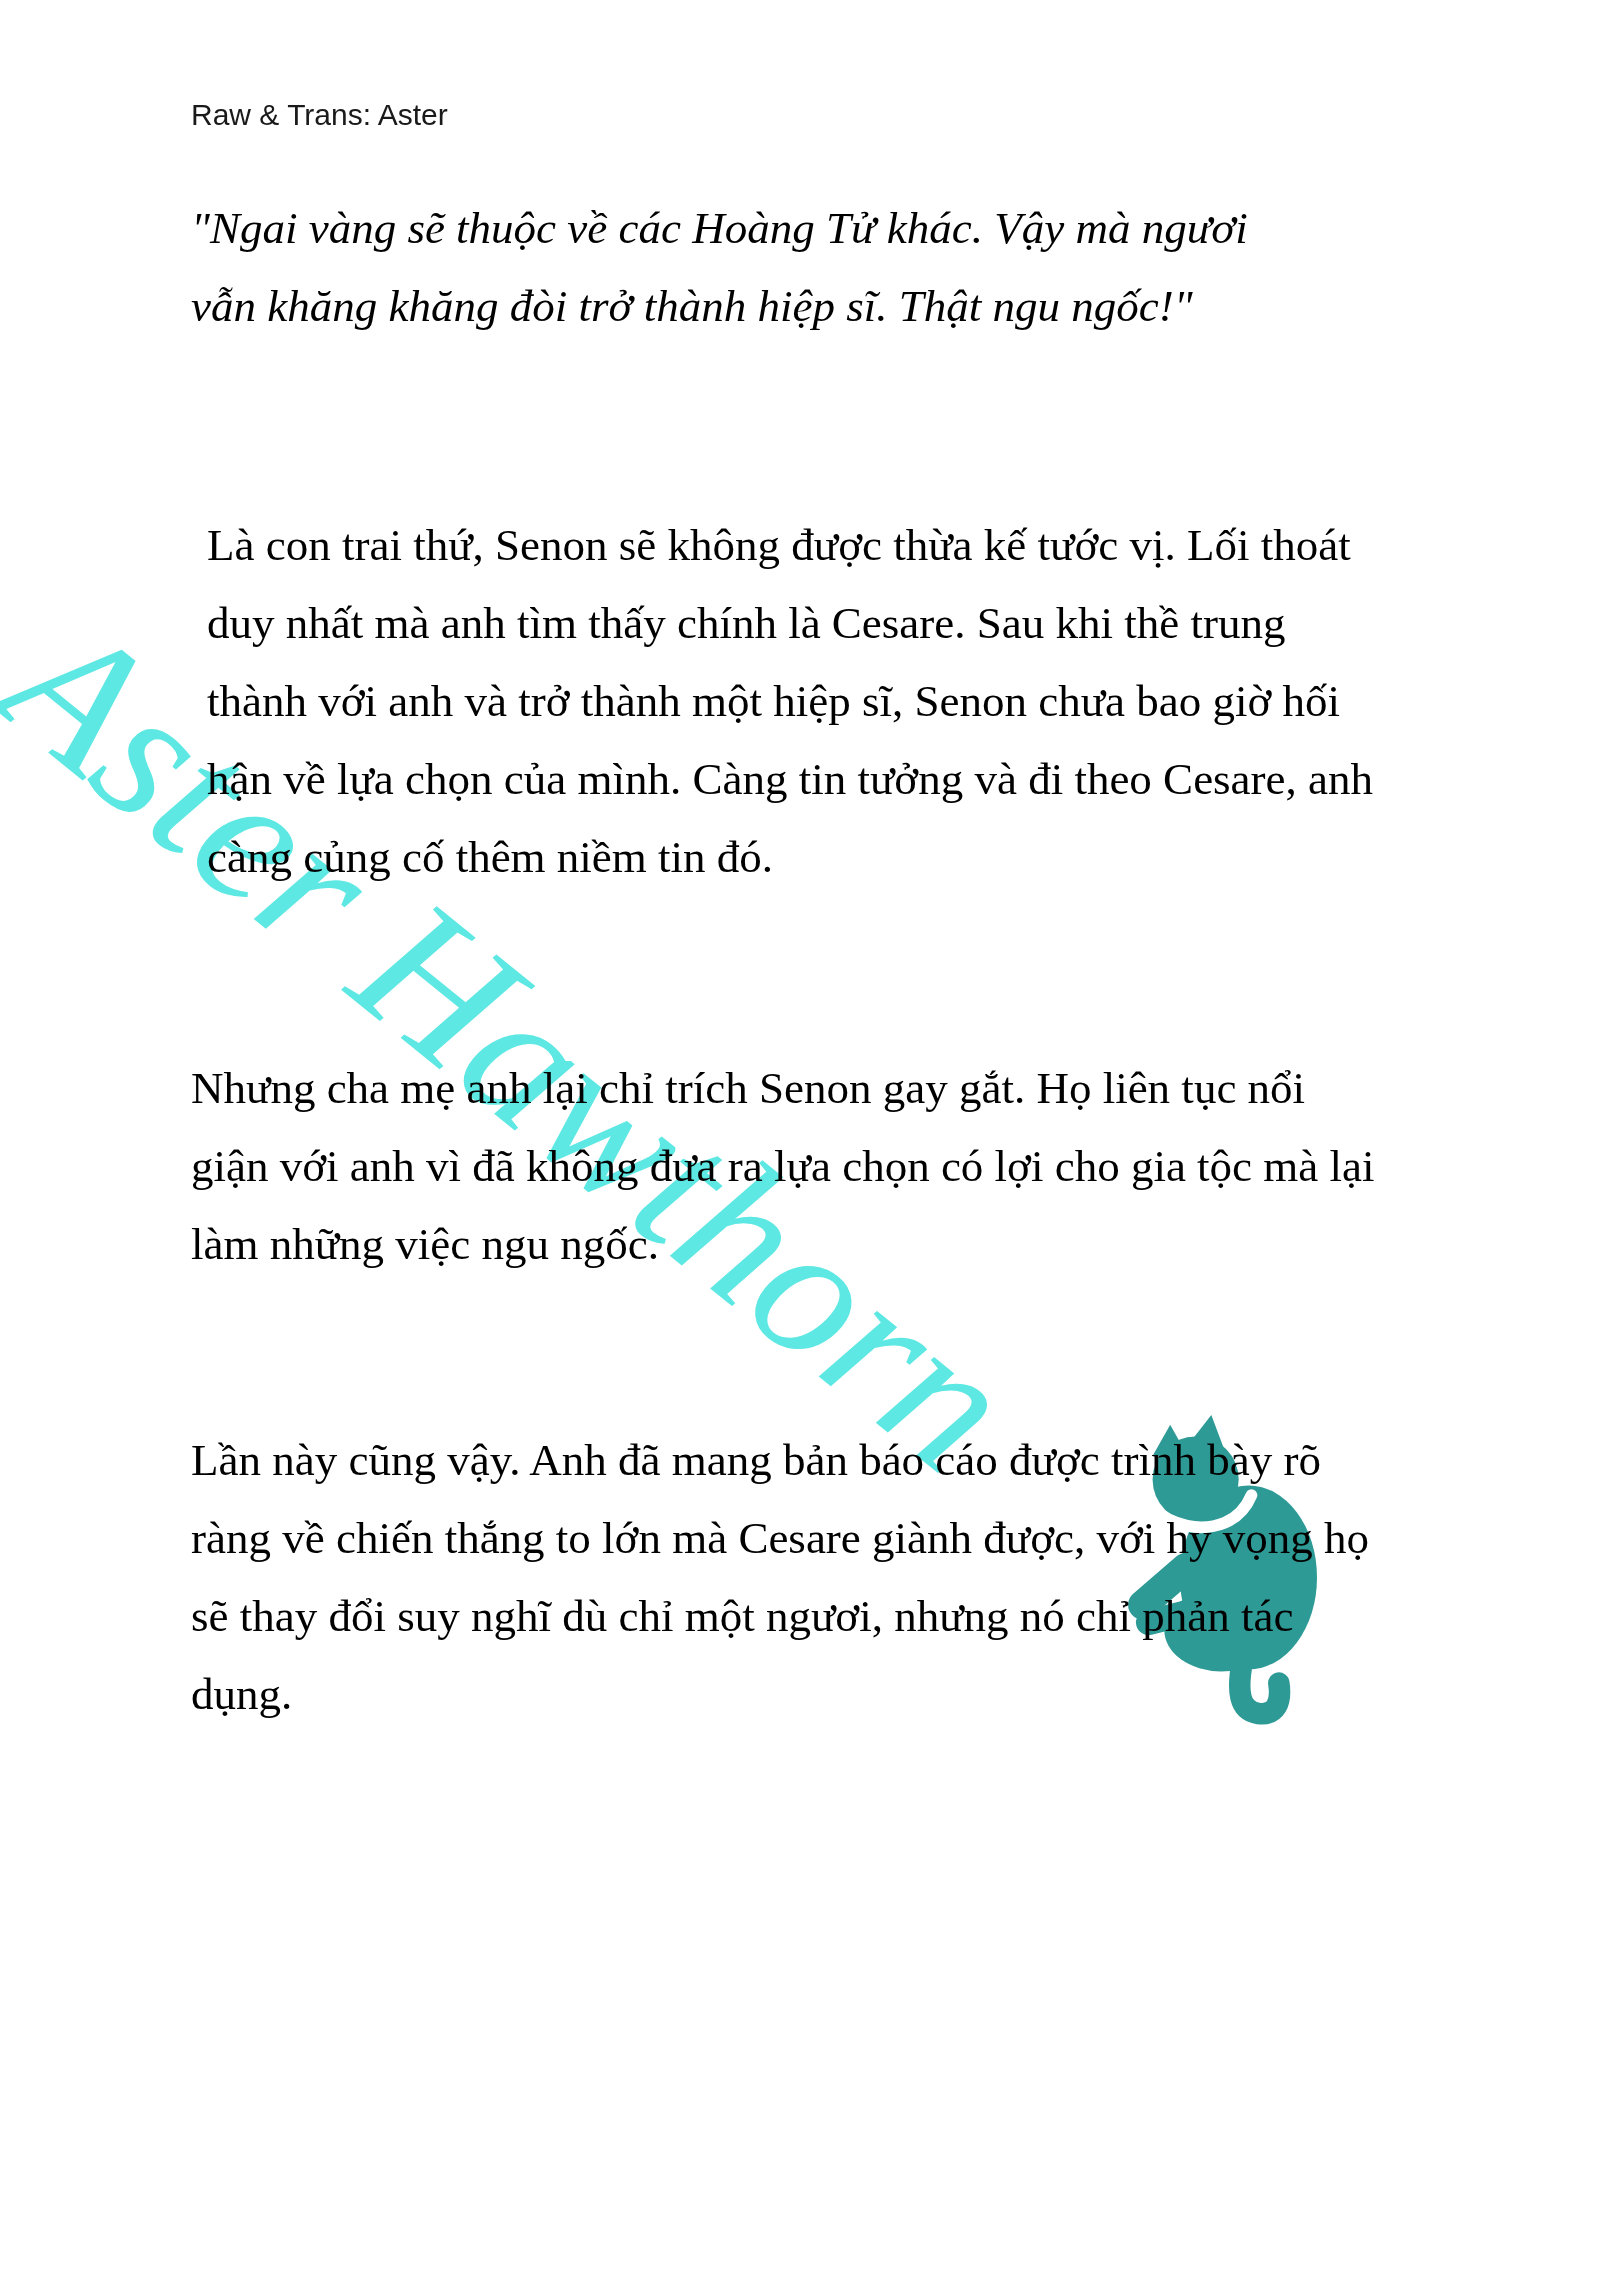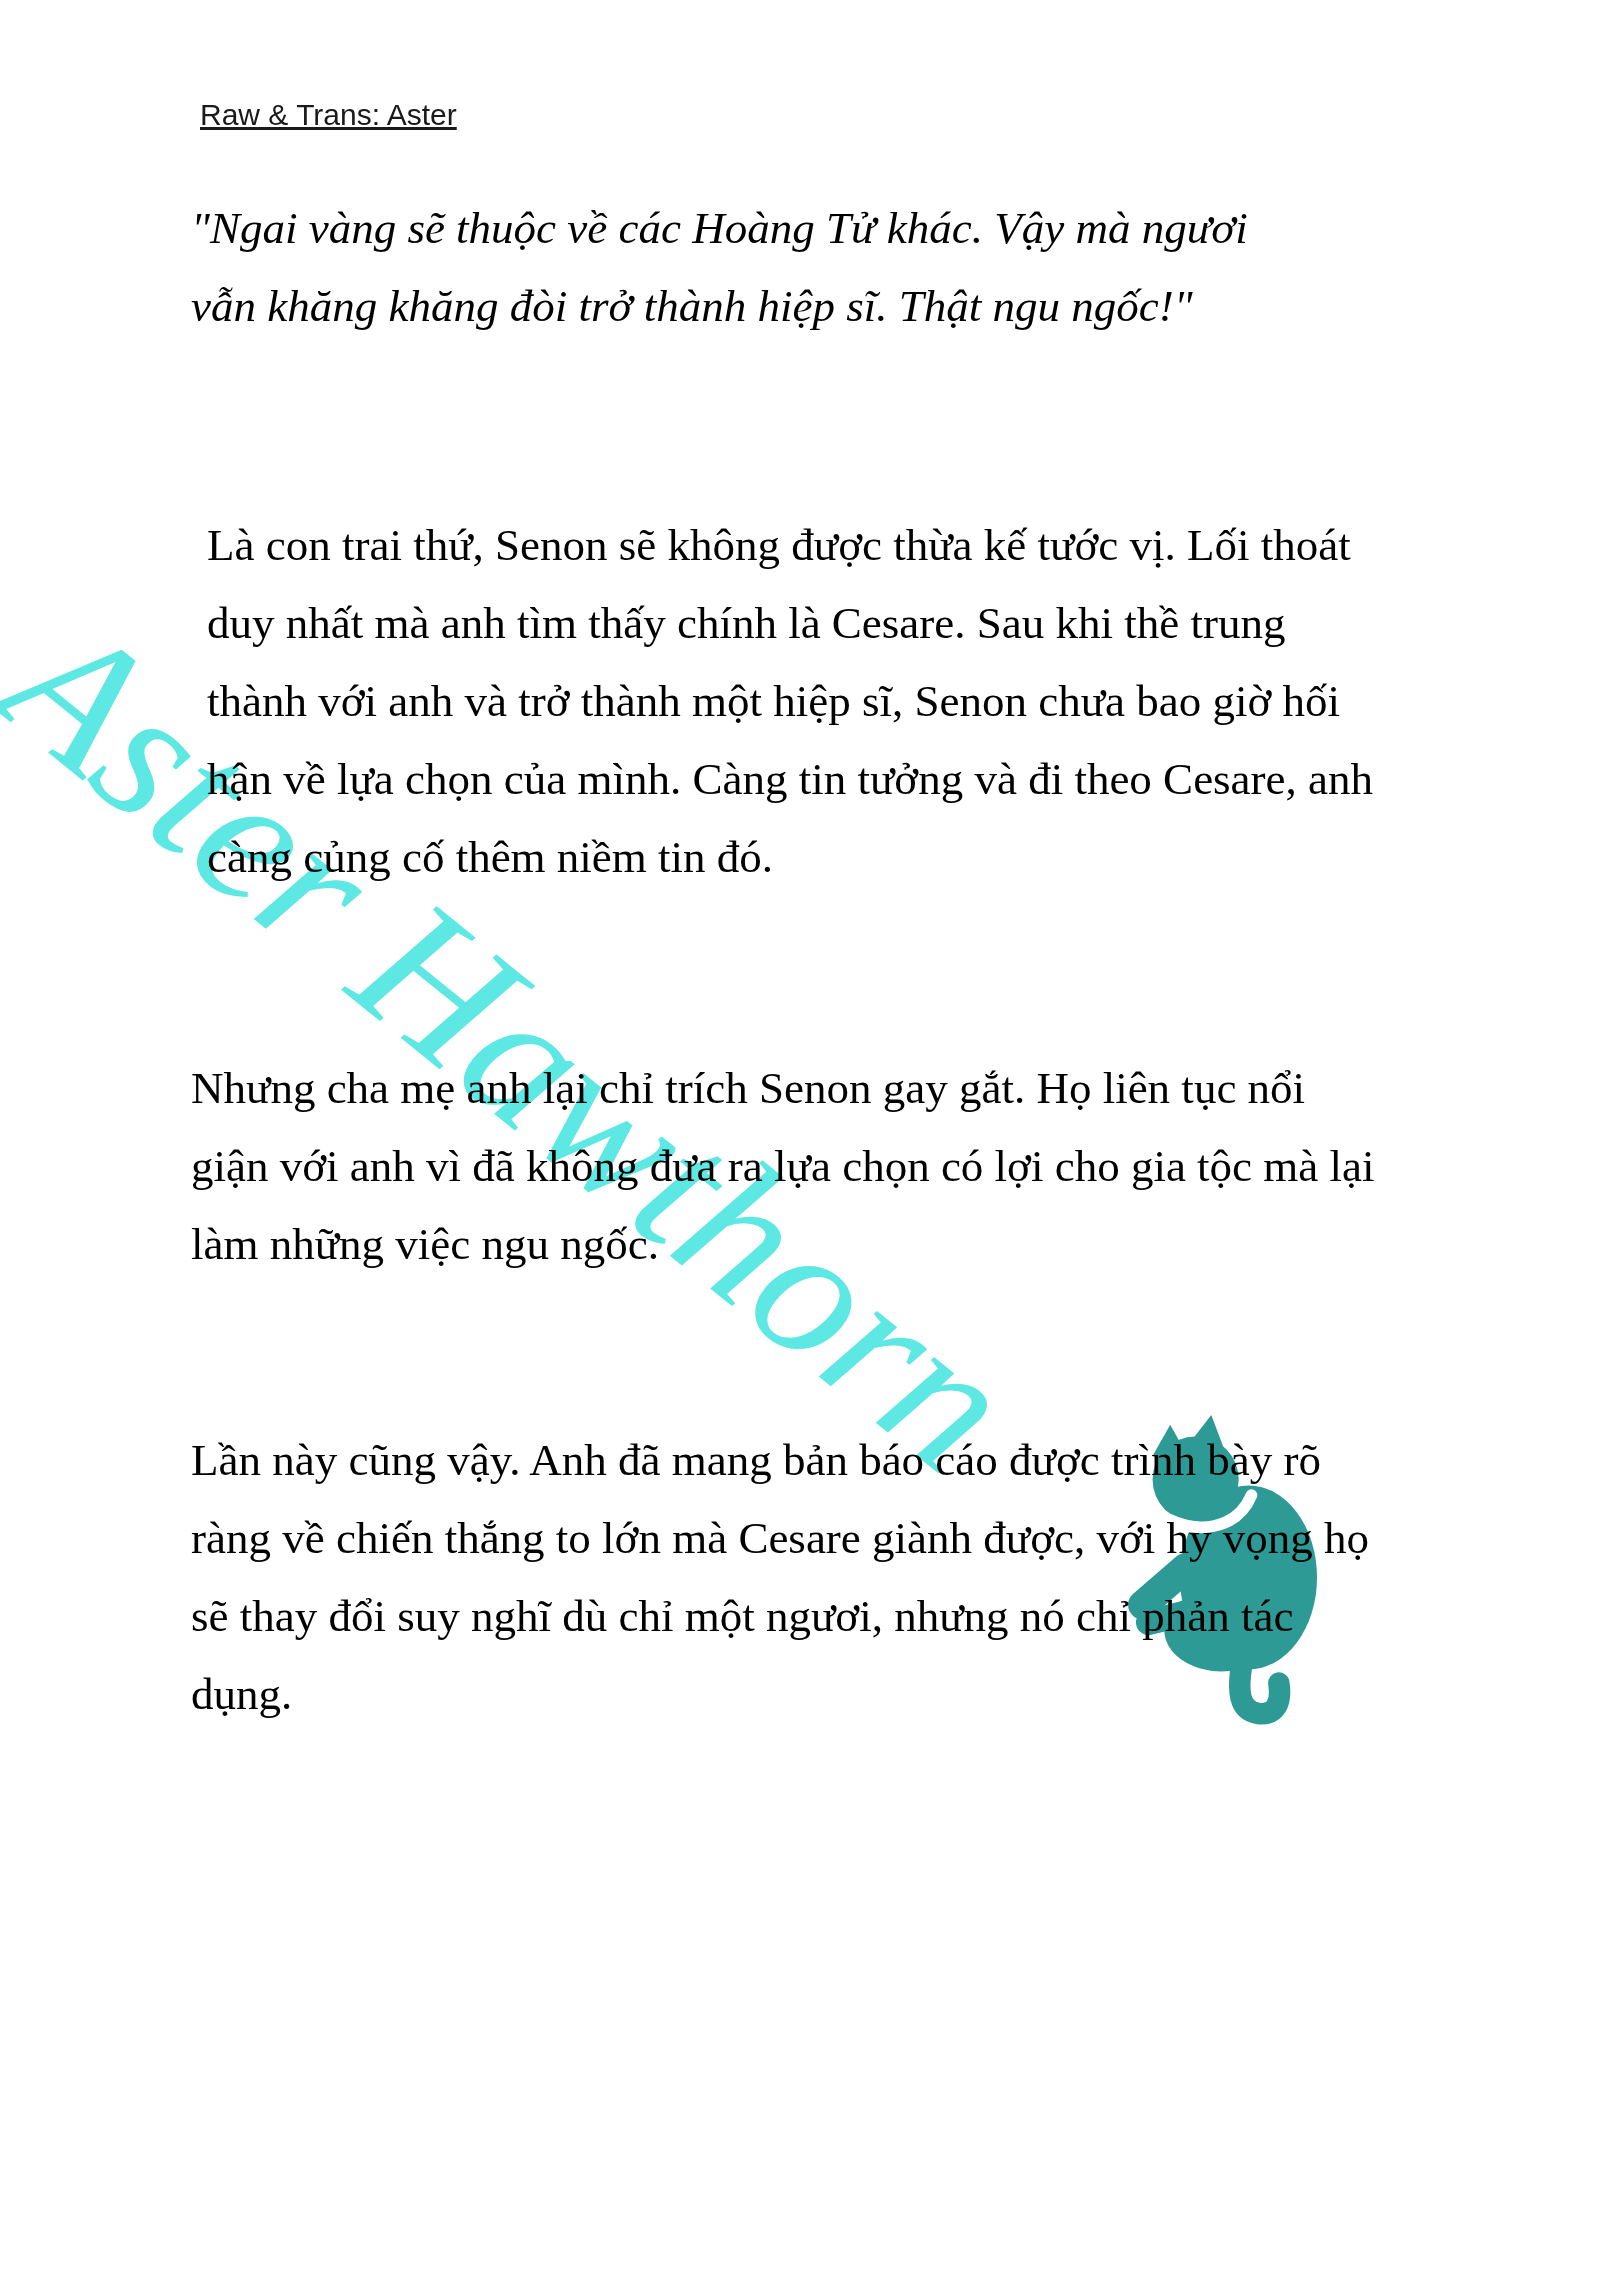--- a/index.html
+++ b/index.html
@@ -5,25 +5,24 @@
   html,body{margin:0;padding:0;background:#888;}
   .page{
     position:relative;
     width:1621px;height:2293px;
     background:#ffffff;
     overflow:hidden;
     margin:0 auto;
     font-family:"Liberation Serif","DejaVu Serif",serif;
   }
   .credit{
-    position:absolute;left:200px;top:98px;
+    position:absolute;left:191px;top:98px;
     font-family:"Liberation Sans","DejaVu Sans",sans-serif;
     font-size:30px;color:#1a1a1a;
     z-index:3;
-    text-decoration:underline;
   }
   .quote{
     position:absolute;left:191px;top:189px;width:1127px;
     font-size:45px;line-height:78px;color:#000;
     font-style:italic;
     z-index:3;
   }
   .para{
     position:absolute;left:191px;width:1186px;
     font-size:45px;line-height:78px;color:#000;

